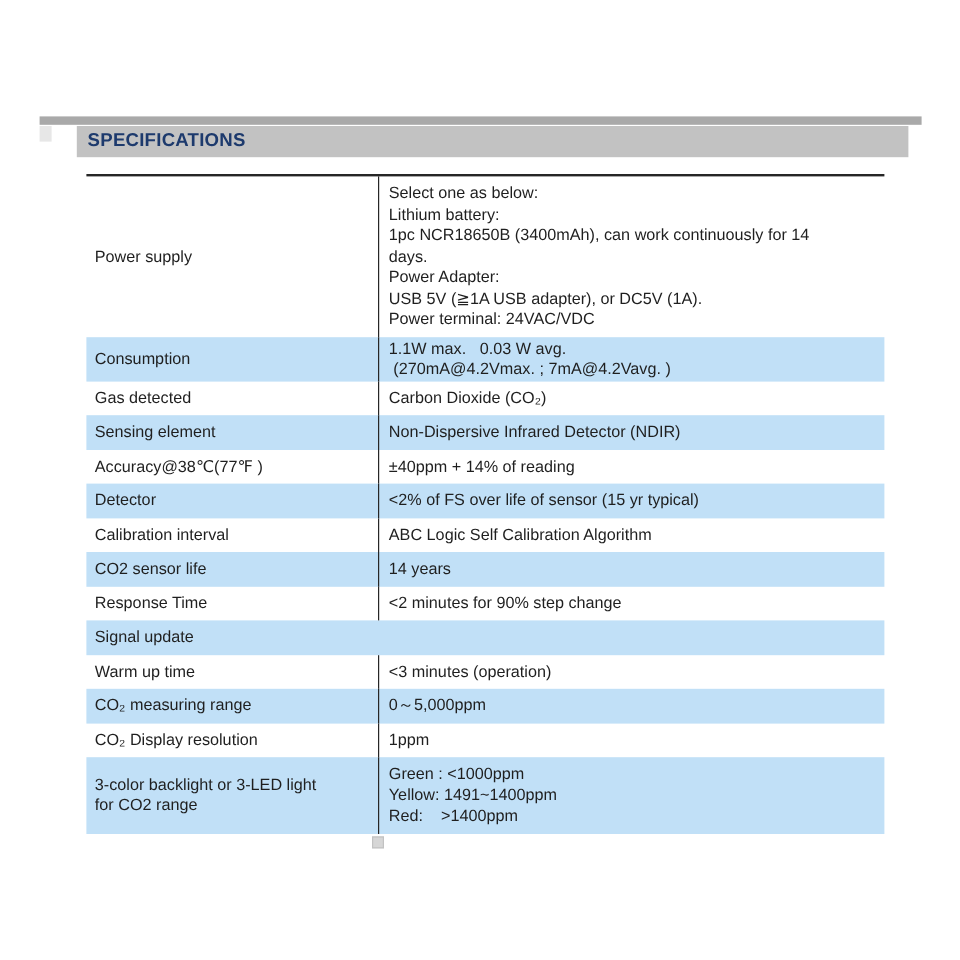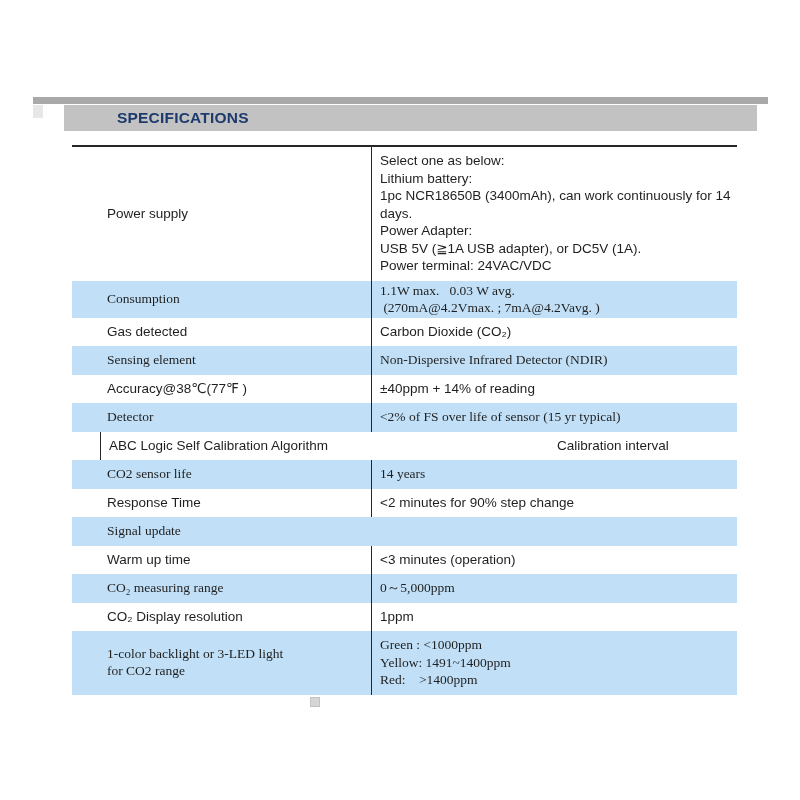--- a/index.html
+++ b/index.html
@@ -23,30 +23,29 @@
   .header-shadow{
     position:absolute;left:33px;top:105px;width:10px;height:13px;background:#e7e7e7;
   }
   .section-header{
     position:absolute;left:64px;top:105px;width:693px;height:26px;
     background:var(--header-gray);display:flex;align-items:center;
   }
   .section-title{
     color:var(--navy);font-weight:bold;font-size:15.5px;letter-spacing:0.2px;
     padding-left:9px;
-    margin-left:44px;
   }
   .spec-table{
     position:absolute;left:72px;top:145px;width:665px;
     border-top:2px solid var(--border);
     color:var(--text);font-size:13.5px;line-height:17.5px;
   }
   .row{display:flex;width:100%;}
-  .row.shaded{background:var(--row-blue);font-family:Liberation Serif, serif;}
-  .cell{display:flex;flex-direction:column;justify-content:center;margin-left:28px;}
+  .row.shaded{background:var(--row-blue);}
+  .cell{display:flex;flex-direction:column;justify-content:center;}
   .cell.label{
     width:243px;flex:0 0 243px;padding:5px 4px 6px 7px;
   }
   .cell.value{
     width:422px;flex:0 0 422px;padding:5px 6px 6px 8px;
     border-left:1.5px solid var(--border);
   }
   .row.compact .cell{padding-top:1px;padding-bottom:1px;}
   .line{white-space:pre;}
   .table-handle{
@@ -113,25 +112,25 @@
       </div>
       <div class="row shaded">
         <div class="cell label">
           <div class="line">Detector</div>
         </div>
         <div class="cell value">
           <div class="line">&lt;2% of FS over life of sensor (15 yr typical)</div>
         </div>
       </div>
       <div class="row">
+        <div class="cell label">
+          <div class="line">Calibration interval</div>
+        </div>
         <div class="cell value">
           <div class="line">ABC Logic Self Calibration Algorithm</div>
-        </div>
-        <div class="cell label">
-          <div class="line">Calibration interval</div>
         </div>
       </div>
       <div class="row shaded">
         <div class="cell label">
           <div class="line">CO2 sensor life</div>
         </div>
         <div class="cell value">
           <div class="line">14 years</div>
         </div>
       </div>
@@ -167,21 +166,21 @@
       <div class="row">
         <div class="cell label">
           <div class="line">CO₂ Display resolution</div>
         </div>
         <div class="cell value">
           <div class="line">1ppm</div>
         </div>
       </div>
       <div class="row shaded">
         <div class="cell label">
-          <div class="line">1-color backlight or 3-LED light</div>
+          <div class="line">3-color backlight or 3-LED light</div>
           <div class="line">for CO2 range</div>
         </div>
         <div class="cell value">
           <div class="line">Green : &lt;1000ppm</div>
           <div class="line">Yellow: 1491~1400ppm</div>
           <div class="line">Red:    &gt;1400ppm</div>
         </div>
       </div>
     </div>
   <div class="table-handle"></div>

